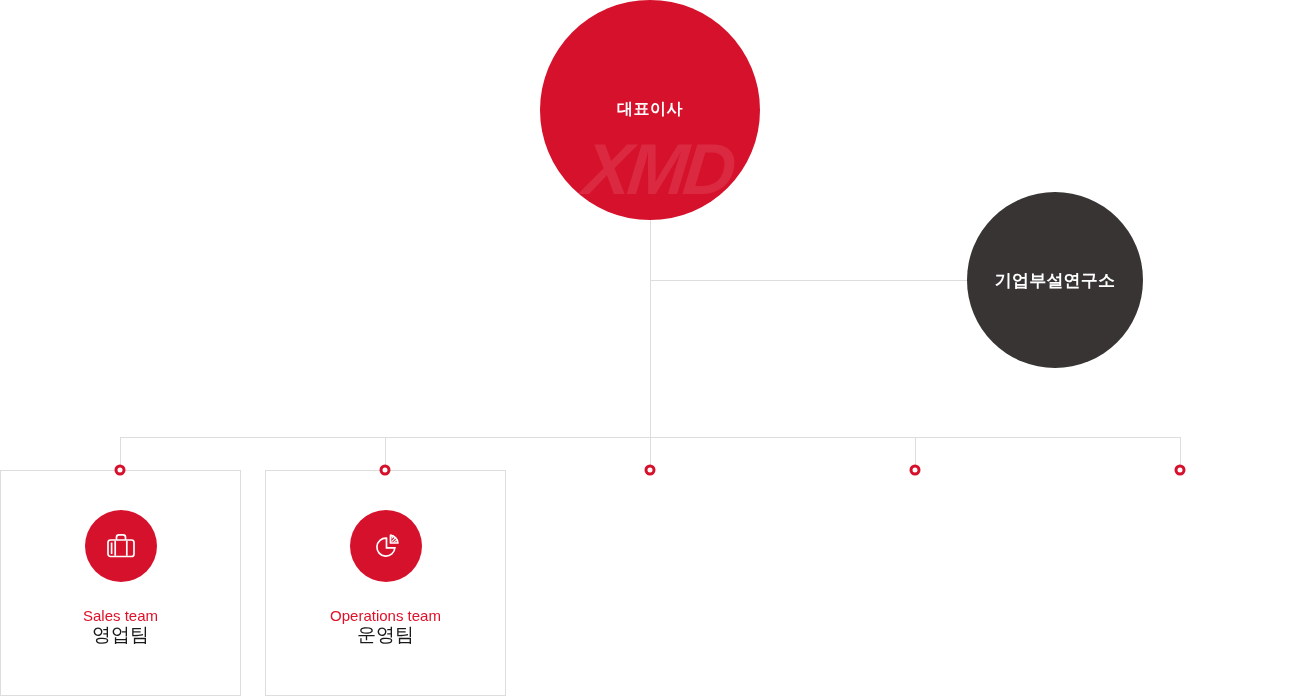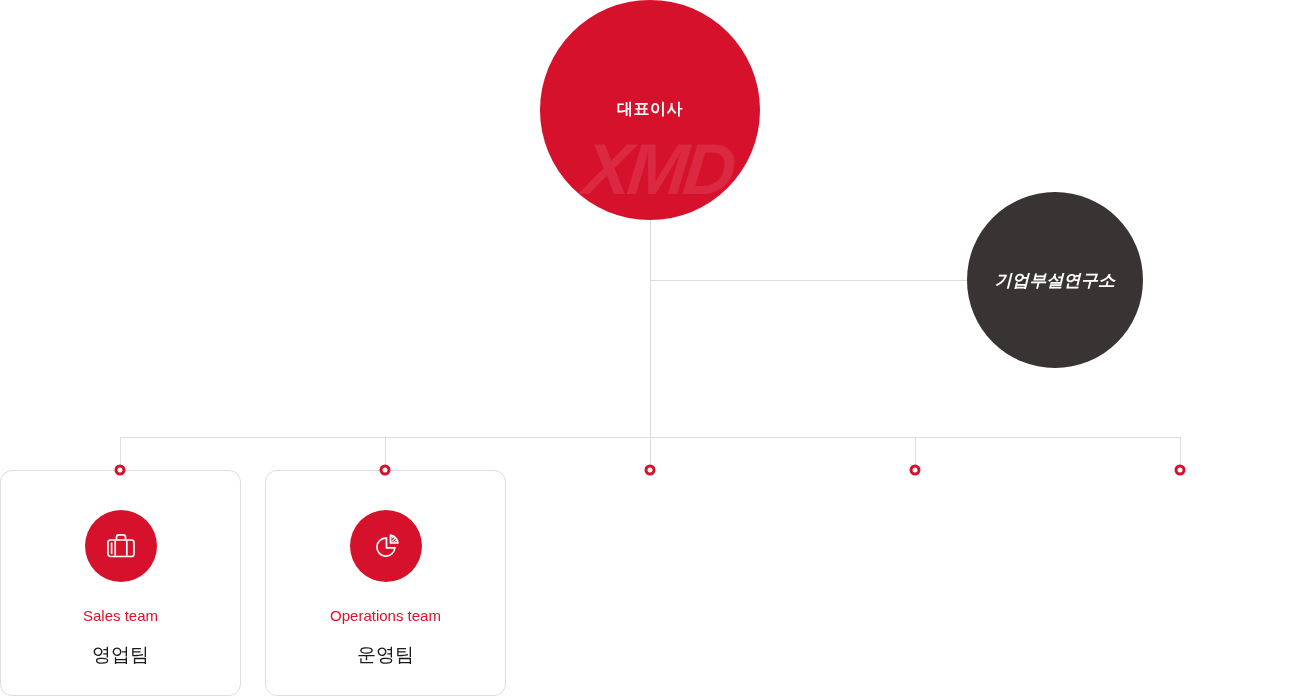--- a/index.html
+++ b/index.html
@@ -95,37 +95,36 @@
     position: absolute;
     left: 967px;
     top: 192px;
     width: 176px;
     height: 176px;
     border-radius: 50%;
     background: #373433;
     display: flex;
     align-items: center;
     justify-content: center;
-    font-style: italic;
   }
   #lab-label {
     color: #ffffff;
     font-size: 17px;
     font-weight: bold;
     letter-spacing: 0.2px;
   }
 
   
   .team-card {
     position: absolute;
     top: 470px;
     width: 241px;
     height: 226px;
     border: 1px solid #dddddd;
-    border-radius: 12px;
+    border-radius: 0;
     background: #ffffff;
     display: flex;
     flex-direction: column;
     align-items: center;
   }
 
   .team-icon-circle {
     width: 72px;
     height: 72px;
     border-radius: 50%;
@@ -138,21 +137,21 @@
   .team-icon-circle svg { display: block; }
 
   .team-label-en {
     margin-top: 26px;
     color: #e01028;
     font-size: 15px;
     line-height: 1;
     white-space: nowrap;
   }
   .team-label-ko {
-    margin-top: 22px;
+    margin-top: 2px;
     color: #1a1a1a;
     font-size: 19px;
     line-height: 1;
     white-space: nowrap;
   }
 </style>
 </head>
 <body>
 
 <div id="org-chart">

